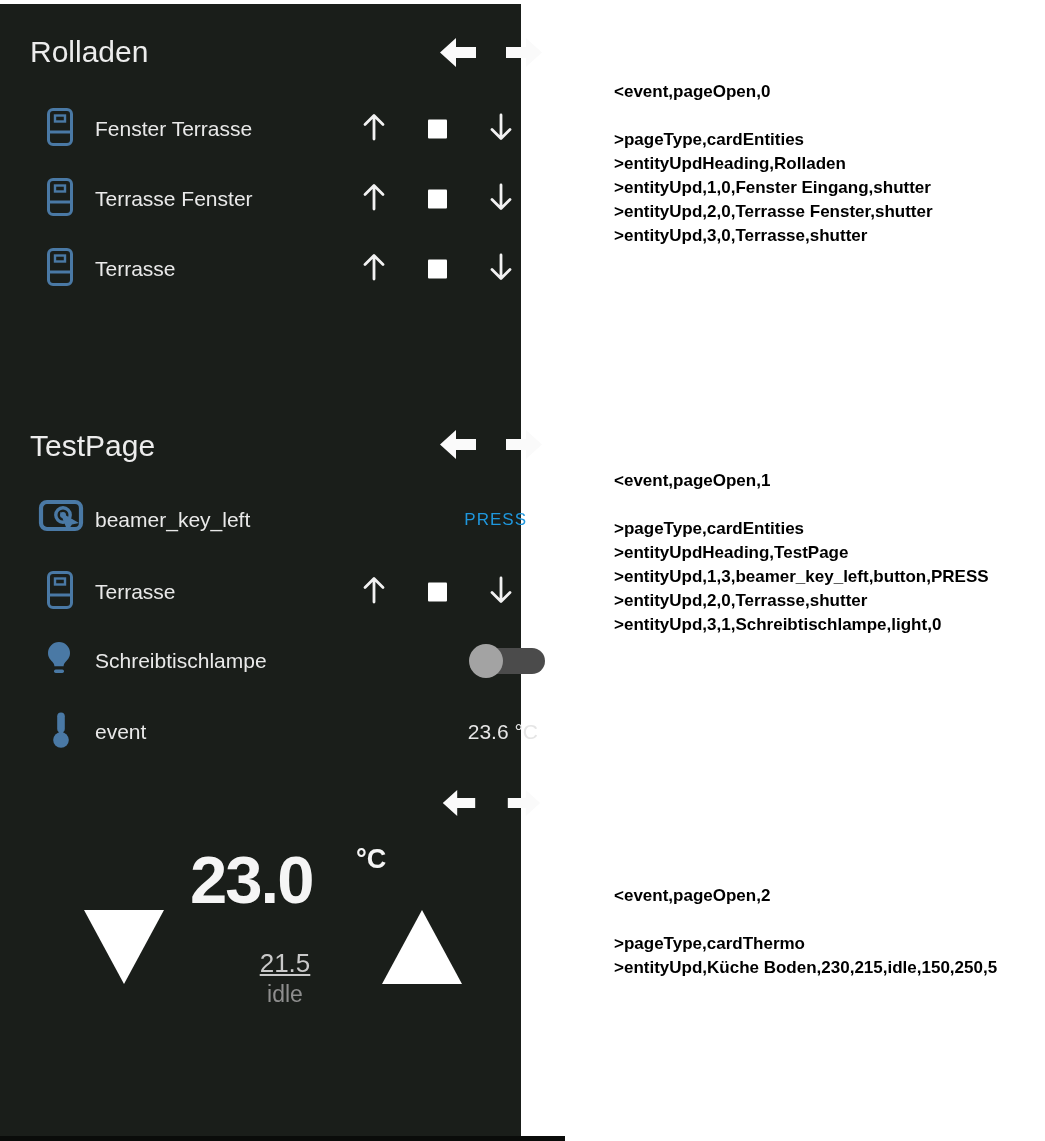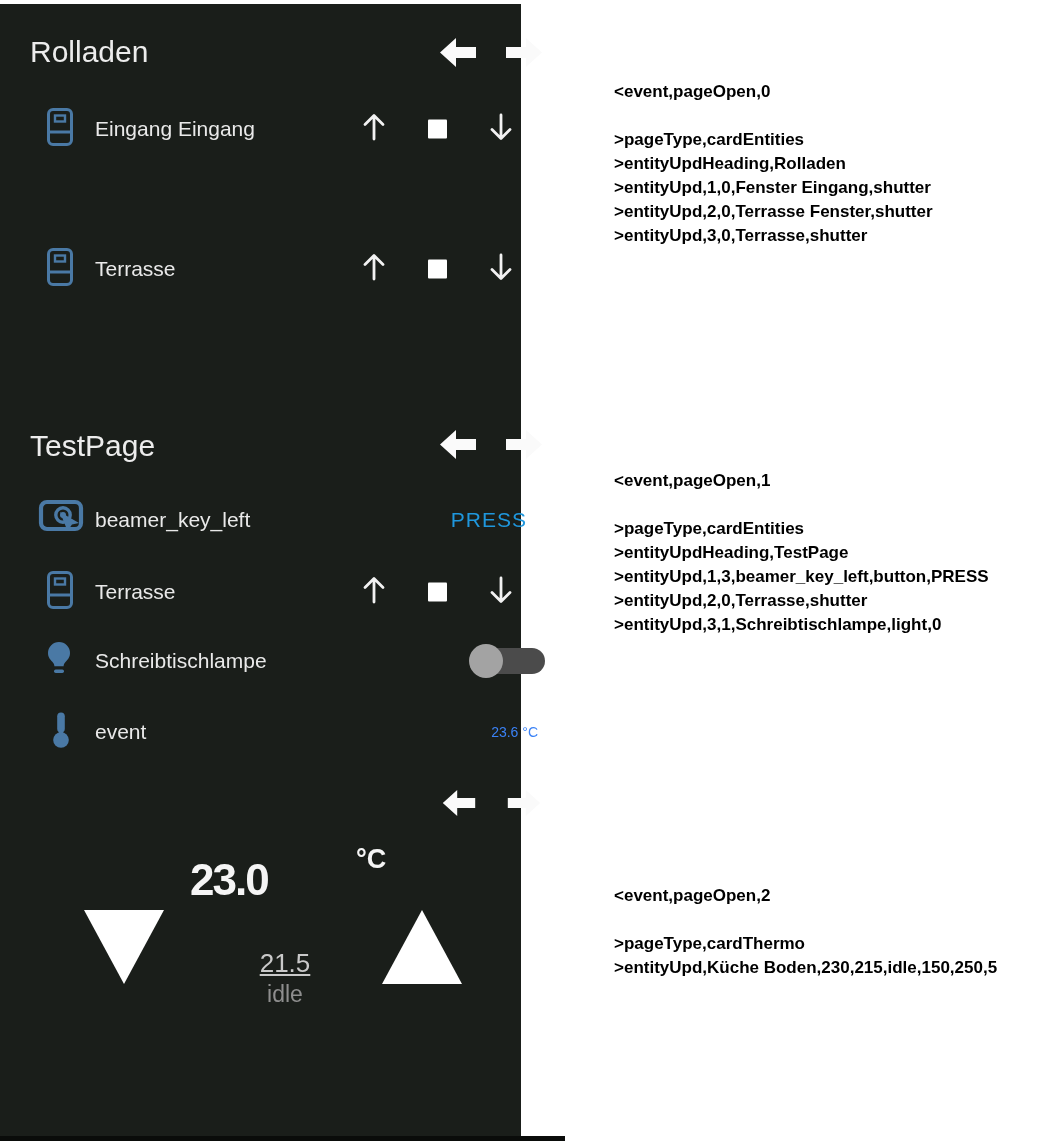--- a/index.html
+++ b/index.html
@@ -12,28 +12,28 @@
   .card-title{position:absolute;left:30px;font-size:30px;line-height:36px;color:#ececec;font-weight:400;}
   .nav-arrow{position:absolute;cursor:pointer;color:#fafafa;}
   .row{position:absolute;left:0;width:565px;height:44px;}
   .row-icon{position:absolute;top:50%;transform:translateY(-50%);color:var(--icon_blue);}
   .row-label{position:absolute;left:95px;top:50%;transform:translateY(-50%);
              font-size:21px;color:#e9e9e9;white-space:nowrap;}
   .ctl{position:absolute;top:50%;transform:translateY(-50%);color:#f2f2f2;}
   .ctl-up{left:361px;} .ctl-stop{left:428px;} .ctl-down{left:488px;}
   .stop-square{width:19px;height:19px;background:#ffffff;border-radius:1px;}
   .press-label{position:absolute;right:38px;top:50%;transform:translateY(-50%);
-               font-size:21px;letter-spacing:1px;color:var(--press_blue);cursor:pointer;}
+               font-size:17px;letter-spacing:1px;color:var(--press_blue);cursor:pointer;}
   .value-label{position:absolute;right:27px;top:50%;transform:translateY(-50%);
-               font-size:14px;color:#3b82f6;white-space:nowrap;}
+               font-size:21px;color:#e5e5e5;white-space:nowrap;}
   .toggle{position:absolute;right:20px;top:50%;transform:translateY(-50%);width:76px;height:38px;cursor:pointer;}
   .toggle .track{position:absolute;right:0;top:6px;width:62px;height:26px;border-radius:13px;background:var(--toggle_track);}
   .toggle .knob{position:absolute;left:0;top:2px;width:34px;height:34px;border-radius:50%;background:var(--toggle_knob);}
   
-  .temp-big{position:absolute;left:190px;top:840px;font-size:44px;font-weight:bold;
+  .temp-big{position:absolute;left:190px;top:840px;font-size:67px;font-weight:bold;
             letter-spacing:-2px;color:#f5f5f5;line-height:72px;}
   .temp-unit{position:absolute;left:356px;top:842px;font-size:27px;font-weight:bold;color:#f5f5f5;line-height:27px;}
   .temp-target{position:absolute;left:233px;top:944px;width:104px;text-align:center;
                font-size:26px;color:var(--target_gray);text-decoration:underline;}
   .thermo-state{position:absolute;left:233px;top:977px;width:104px;text-align:center;
                 font-size:23px;color:var(--state_gray);}
   .thermo-name{position:absolute;left:95px;top:1082px;width:310px;text-align:center;
                font-size:30px;color:#f0f0f0;white-space:nowrap;}
   .tri{position:absolute;cursor:pointer;color:#ffffff;}
   
@@ -63,32 +63,51 @@
       </span>
 
       <div class="row" style="top:103px;">
         <span class="row-icon" style="left:47px;">
           <svg width="26" height="38" viewBox="0 0 26 38">
               <rect x="1.5" y="1.5" width="23" height="35" rx="4.5" fill="none" stroke="currentColor" stroke-width="3"></rect>
               <rect x="8" y="7.5" width="10" height="6" fill="none" stroke="currentColor" stroke-width="2.4"></rect>
               <line x1="3" y1="24" x2="23" y2="24" stroke="currentColor" stroke-width="3"></line>
             </svg>
         </span>
-        <span class="row-label">Eingang Eingang</span>
-        <span class="ctl ctl-up"><svg width="26" height="30" viewBox="0 0 26 30">
-              <path d="M13 27 V4 M4 12.5 L13 3.5 L22 12.5" fill="none" stroke="currentColor" stroke-width="2.8" stroke-linecap="round" stroke-linejoin="round"></path>
-            </svg></span>
-        <span class="ctl ctl-stop">
-            <span class="stop-square" style="display:block;"></span>
-          </span>
-        <span class="ctl ctl-down"><svg width="26" height="30" viewBox="0 0 26 30">
-              <path d="M13 3 V26 M4 17.5 L13 26.5 L22 17.5" fill="none" stroke="currentColor" stroke-width="2.8" stroke-linecap="round" stroke-linejoin="round"></path>
-            </svg></span>
-      </div>
-
+        <span class="row-label">Fenster Terrasse</span>
+        <span class="ctl ctl-up"><svg width="26" height="30" viewBox="0 0 26 30">
+              <path d="M13 27 V4 M4 12.5 L13 3.5 L22 12.5" fill="none" stroke="currentColor" stroke-width="2.8" stroke-linecap="round" stroke-linejoin="round"></path>
+            </svg></span>
+        <span class="ctl ctl-stop">
+            <span class="stop-square" style="display:block;"></span>
+          </span>
+        <span class="ctl ctl-down"><svg width="26" height="30" viewBox="0 0 26 30">
+              <path d="M13 3 V26 M4 17.5 L13 26.5 L22 17.5" fill="none" stroke="currentColor" stroke-width="2.8" stroke-linecap="round" stroke-linejoin="round"></path>
+            </svg></span>
+      </div>
+
+      <div class="row" style="top:173px;">
+        <span class="row-icon" style="left:47px;">
+          <svg width="26" height="38" viewBox="0 0 26 38">
+              <rect x="1.5" y="1.5" width="23" height="35" rx="4.5" fill="none" stroke="currentColor" stroke-width="3"></rect>
+              <rect x="8" y="7.5" width="10" height="6" fill="none" stroke="currentColor" stroke-width="2.4"></rect>
+              <line x1="3" y1="24" x2="23" y2="24" stroke="currentColor" stroke-width="3"></line>
+            </svg>
+        </span>
+        <span class="row-label">Terrasse Fenster</span>
+        <span class="ctl ctl-up"><svg width="26" height="30" viewBox="0 0 26 30">
+              <path d="M13 27 V4 M4 12.5 L13 3.5 L22 12.5" fill="none" stroke="currentColor" stroke-width="2.8" stroke-linecap="round" stroke-linejoin="round"></path>
+            </svg></span>
+        <span class="ctl ctl-stop">
+            <span class="stop-square" style="display:block;"></span>
+          </span>
+        <span class="ctl ctl-down"><svg width="26" height="30" viewBox="0 0 26 30">
+              <path d="M13 3 V26 M4 17.5 L13 26.5 L22 17.5" fill="none" stroke="currentColor" stroke-width="2.8" stroke-linecap="round" stroke-linejoin="round"></path>
+            </svg></span>
+      </div>
 
       <div class="row" style="top:243px;">
         <span class="row-icon" style="left:47px;">
           <svg width="26" height="38" viewBox="0 0 26 38">
               <rect x="1.5" y="1.5" width="23" height="35" rx="4.5" fill="none" stroke="currentColor" stroke-width="3"></rect>
               <rect x="8" y="7.5" width="10" height="6" fill="none" stroke="currentColor" stroke-width="2.4"></rect>
               <line x1="3" y1="24" x2="23" y2="24" stroke="currentColor" stroke-width="3"></line>
             </svg>
         </span>
         <span class="row-label">Terrasse</span>

